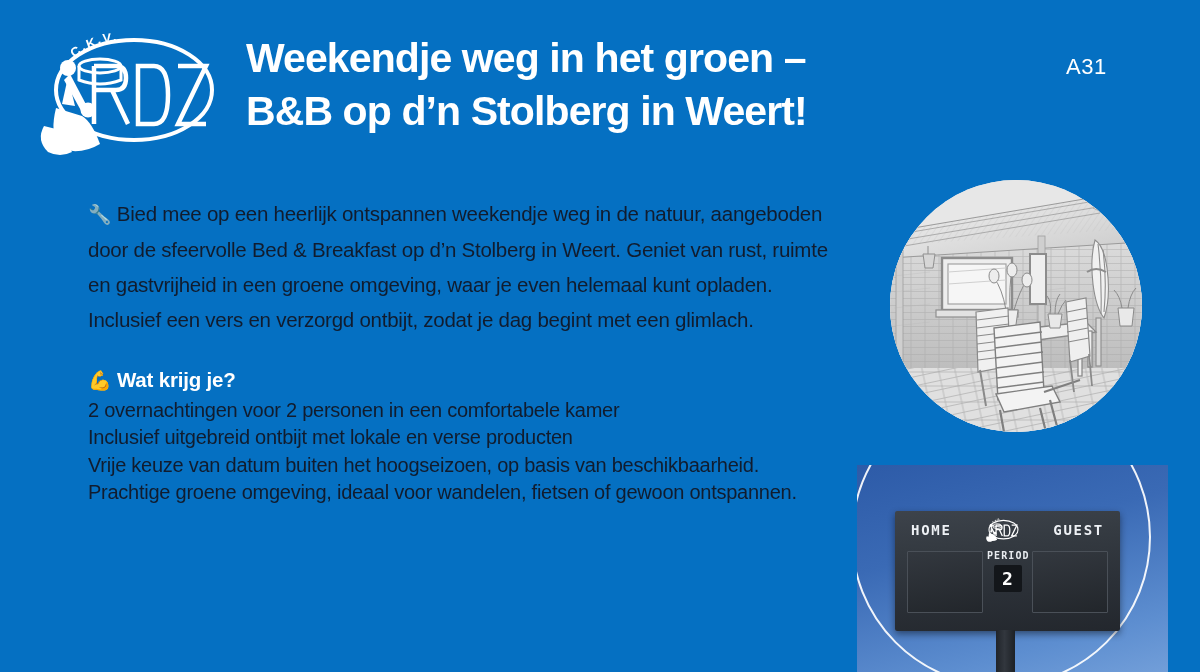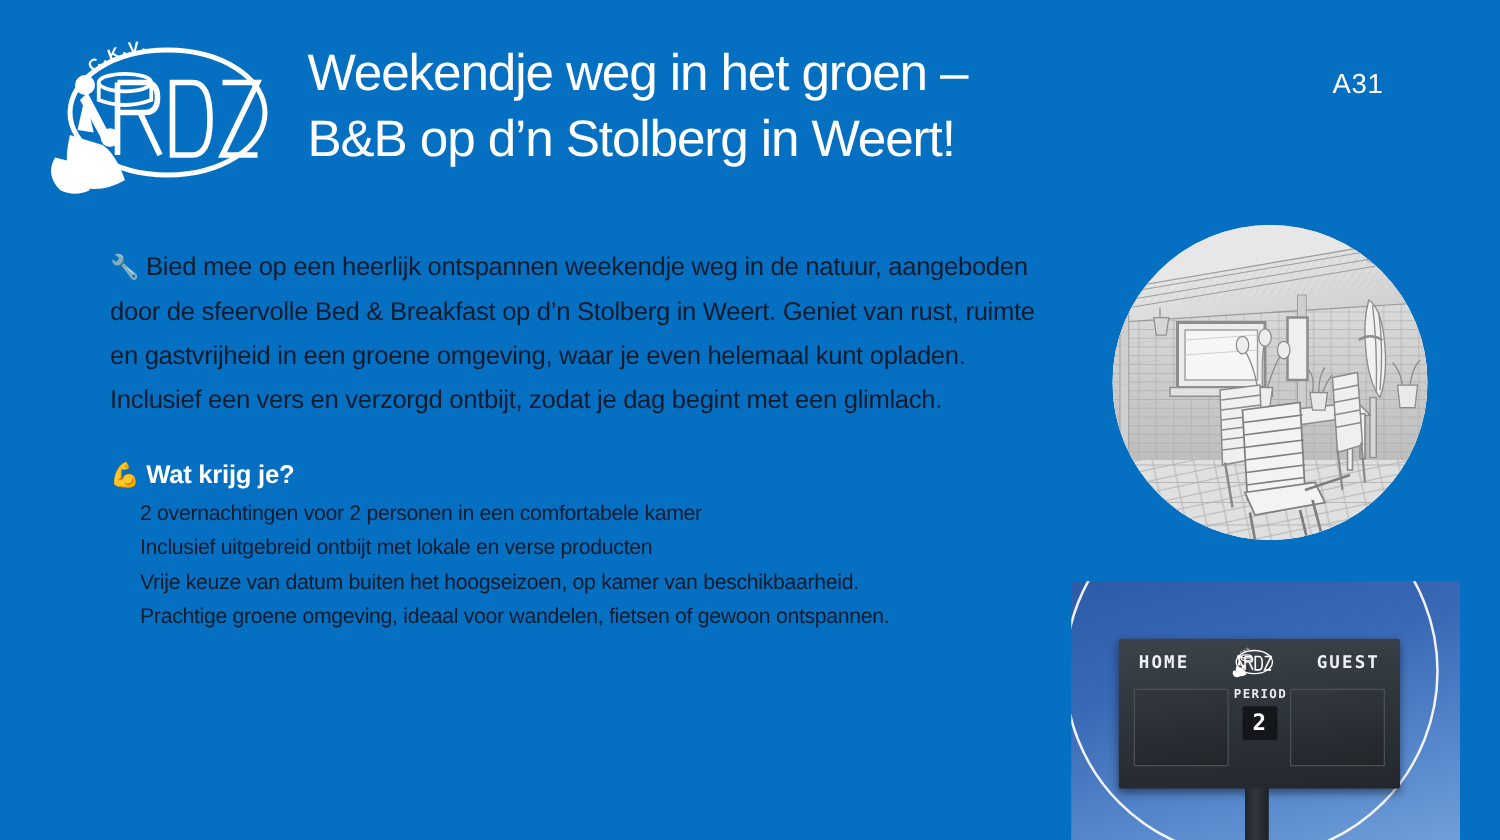--- a/index.html
+++ b/index.html
@@ -18,21 +18,21 @@
     position:absolute; left:26px; top:22px; width:200px; height:140px;
   }
   .logo-wrap svg { display:block; width:200px; height:140px; }
 
   .title-block {
     position:absolute; left:246px; top:32px; width:640px;
   }
   .title-line {
     color:#ffffff;
     font-size:41px;
-    font-weight:normal;
+    font-weight:bold;
     letter-spacing:-0.9px;
     line-height:53px;
     white-space:nowrap;
   }
   .code-badge {
     position:absolute; left:1018px; top:54px;
     color:#ffffff; font-size:22px; font-weight:400; letter-spacing:0.5px;margin-left:48px;
   }
 
   
@@ -49,24 +49,23 @@
   .spacer { height:27px; }
   .heading {
     color:#ffffff;
     font-size:20.5px;
     font-weight:bold;
     line-height:32px;
     letter-spacing:-0.2px;
   }
   .list-line {
     color:#111c2e;
-    font-size:17px;
+    font-size:20px;
     line-height:27.3px;
     letter-spacing:-0.25px;
-    margin-left:24px;
   }
 
   
   .photo-panel {
     position:absolute; left:857px; top:445px; width:311px; height:227px;
     overflow:hidden;
     background:linear-gradient(165deg,#2d5ba8 0%,#3a6ab5 35%,#5d8ed0 75%,#79a4dc 100%);
     margin-top:20px;
   }
   .sky-ring {
@@ -186,21 +185,21 @@
 <div class="content">
 
   <div class="para"><span class="emoji">🔧</span><span> Bied mee op een heerlijk ontspannen weekendje weg in de natuur, aangeboden door de sfeervolle Bed &amp; Breakfast op d’n Stolberg in Weert. Geniet van rust, ruimte en gastvrijheid in een groene omgeving, waar je even helemaal kunt opladen. Inclusief een vers en verzorgd ontbijt, zodat je dag begint met een glimlach.</span></div>
 
   <div class="spacer"></div>
 
   <div class="heading"><span class="emoji">💪</span> <span>Wat krijg je?</span></div>
 
   <div class="list-line">2 overnachtingen voor 2 personen in een comfortabele kamer</div>
   <div class="list-line">Inclusief uitgebreid ontbijt met lokale en verse producten</div>
-  <div class="list-line">Vrije keuze van datum buiten het hoogseizoen, op kamer van beschikbaarheid.</div>
+  <div class="list-line">Vrije keuze van datum buiten het hoogseizoen, op basis van beschikbaarheid.</div>
   <div class="list-line">Prachtige groene omgeving, ideaal voor wandelen, fietsen of gewoon ontspannen.</div>
 </div>
 
 <div class="photo-panel">
   <div class="sky-ring"></div>
 
   <div class="board">
     <div class="board-top">
       <div class="board-label">HOME</div>
       <div class="board-logo">

